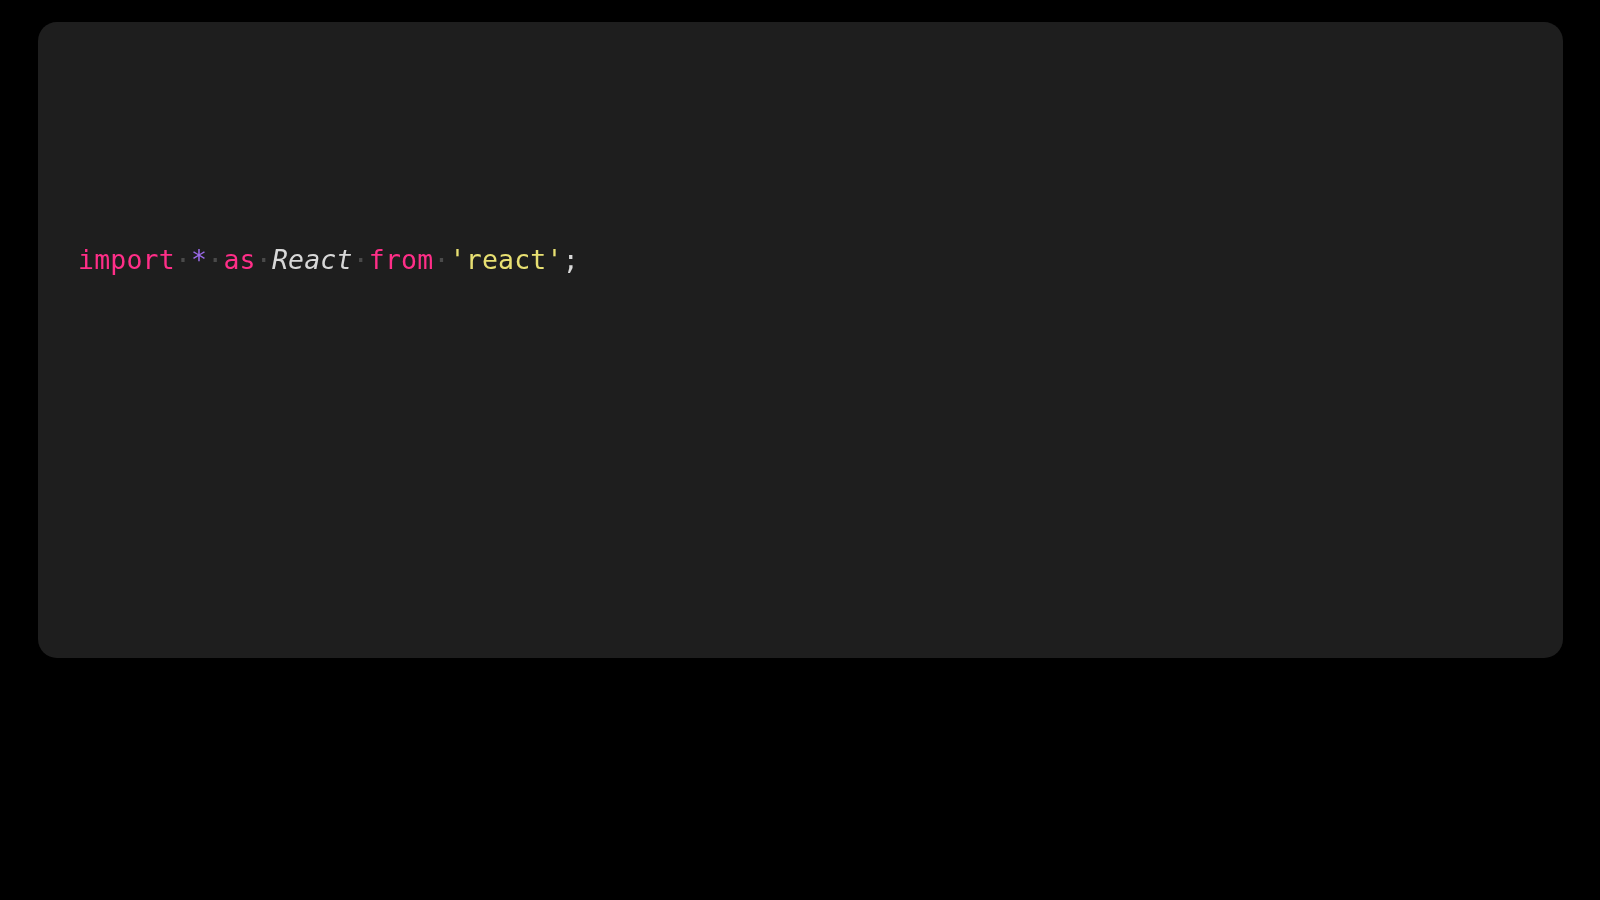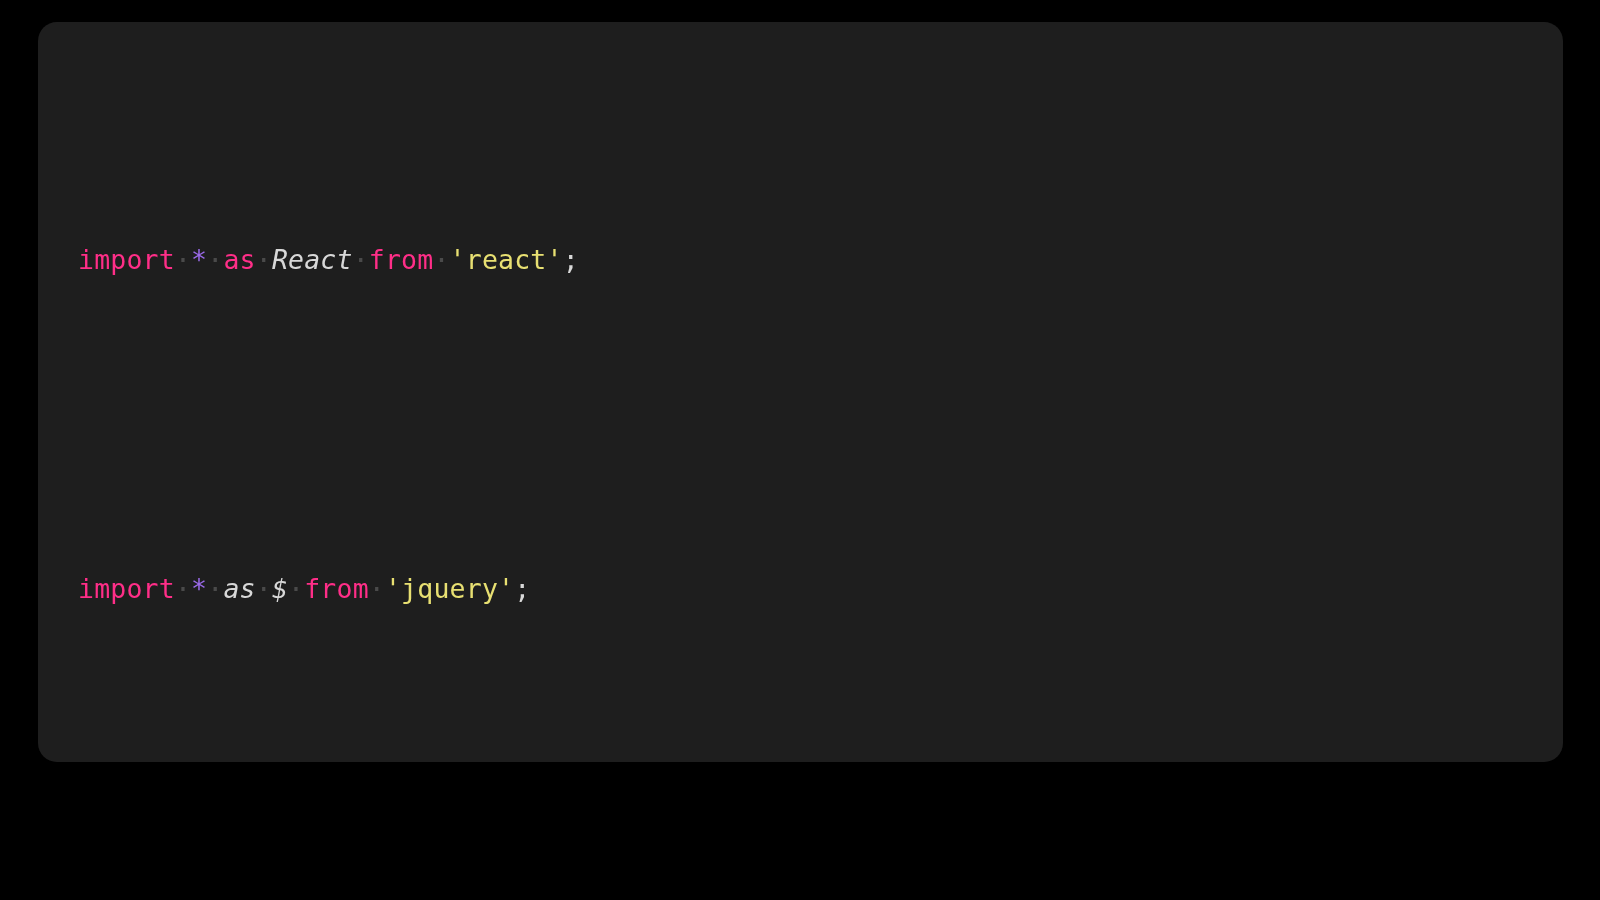--- a/index.html
+++ b/index.html
@@ -14,21 +14,21 @@
   body {
     font-family: "DejaVu Sans Mono", "Liberation Mono", monospace;
   }
 
   
   #editor-panel {
     position: absolute;
     left: 38px;
     top: 22px;
     width: 1525px;
-    height: 740px;
+    height: 636px;
     background: #1e1e1e;
     border-radius: 19px;
     overflow: hidden;
   }
 
   #code-area {
     position: absolute;
     left: 0;
     top: 0;
     right: 0;
@@ -65,21 +65,20 @@
 
 <div id="editor-panel">
   <div id="code-area">
 
     
     <div class="code-line"><span class="kw">import</span><span class="ws">·</span><span class="op">*</span><span class="ws">·</span><span class="as">as</span><span class="ws">·</span><span class="type">React</span><span class="ws">·</span><span class="kw">from</span><span class="ws">·</span><span class="str">'react'</span><span class="semi">;</span></div>
 
     
 
     
-    <div class="code-line"><span class="kw">import</span><span class="ws">·</span><span class="op">*</span><span class="ws">·</span><span class="as-w">as</span><span class="ws">·</span><span class="type">$</span><span class="ws">·</span><span class="kw">from</span><span class="ws">·</span><span class="str">'jquery'</span><span class="semi">;</span></div>
 
     
     
 
     
     
 
     
     
 

